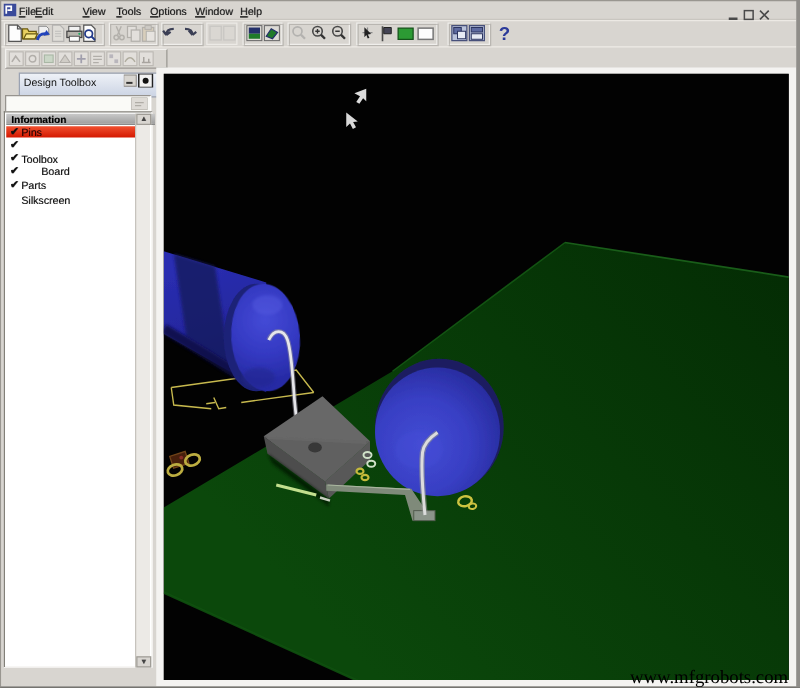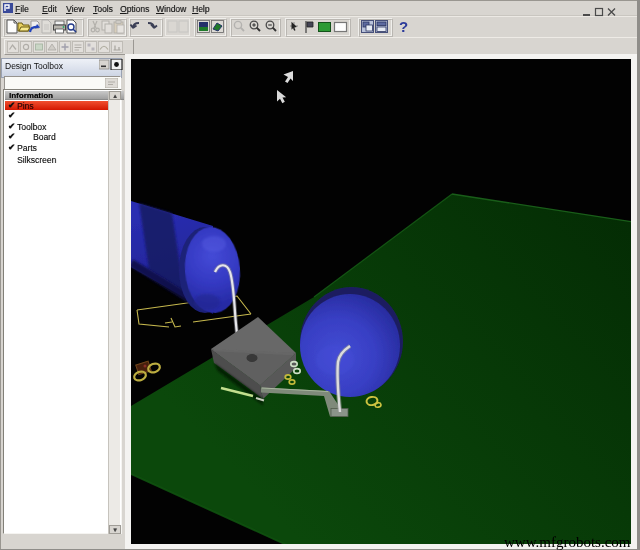--- a/index.html
+++ b/index.html
@@ -5,42 +5,42 @@
 * { margin:0; padding:0; box-sizing:border-box; }
 html,body { width:640px; height:550px; overflow:hidden; }
 body { position:relative; background:#d8d5d0; font-family:"Liberation Sans", sans-serif; }
 .abs { position:absolute; }
 #menubar { left:1px; top:1px; width:636px; height:15px; font-size:8.5px; color:#1b1b1b; text-shadow:0.4px 0 0 rgba(30,30,30,0.55); }
 #menubar span.mi { position:absolute; top:3px; }
 #menubar u { text-decoration:underline; }
 #tb1 { left:0; top:16px; width:640px; height:22px; }
 #tb2box { left:4px; top:39px; width:130px; height:16px; border-top:1px solid #f2f1ee; border-left:1px solid #f2f1ee; border-right:1px solid #9a9792; border-bottom:1px solid #9a9792; }
 #panel { left:1px; top:56px; width:124px; height:493px; background:#d8d5d0; }
-#ptitle { position:absolute; left:0; top:2px; width:121px; height:13px; background:linear-gradient(#eef1f7,#ccd4e4); border:1px solid #9aa2b2; font-size:8.5px; color:#111; padding:2px 0 16px 3px; }
+#ptitle { position:absolute; left:14px; top:2px; width:121px; height:13px; background:linear-gradient(#eef1f7,#ccd4e4); border:1px solid #9aa2b2; font-size:8.5px; color:#111; padding:2px 0 16px 3px; }
 #pfield { position:absolute; left:3px; top:20px; width:117px; height:14px; background:#fafaf7; border-top:1px solid #96938e; border-left:1px solid #96938e; border-bottom:1px solid #fff; border-right:1px solid #fff; }
 #plist { text-shadow:0.4px 0 0 rgba(20,20,20,0.45); position:absolute; left:2px; top:33px; width:119px; height:445px; background:#fff; border-top:1px solid #828078; border-left:1px solid #828078; border-bottom:1px solid #f5f4f1; border-right:1px solid #f5f4f1; font-size:8.5px; }
 #vpframe { left:125px; top:54px; width:512px; height:495px; background:#f4f3f1; }
 #viewport { left:131px; top:59px; width:500px; height:485px; background:#020202; }
 #watermark { left:504px; top:534px; width:136px; font-family:"Liberation Serif", serif; font-size:15px; color:#000000; letter-spacing:0px; z-index:50; }
 #rightedge { left:637px; top:0; width:3px; height:550px; background:#8f8d89; }
 #bottomedge { left:0; top:549px; width:640px; height:1px; background:#8f8d89; }
 #topedge { left:0; top:0; width:640px; height:1px; background:#999690; }
 #leftedge { left:0; top:0; width:1px; height:550px; background:#999690; }
 </style>
 </head>
 <body>
 <div id="topedge" class="abs"></div>
 <div class="abs" style="left:0;top:15px;width:637px;height:1px;background:#c9c6c0;"></div>
 <div class="abs" style="left:0;top:16px;width:637px;height:1px;background:#ece9e4;"></div>
 <div class="abs" style="left:0;top:37px;width:637px;height:1px;background:#eeebe6;"></div>
 <div id="leftedge" class="abs"></div>
 
 <div id="menubar" class="abs">
   <span class="mi" style="left:14px"><u>F</u>ile</span>
-  <span class="mi" style="left:41px"><u>E</u>dit</span>
+  <span class="mi" style="left:27px"><u>E</u>dit</span>
   <span class="mi" style="left:65px"><u>V</u>iew</span>
   <span class="mi" style="left:92px"><u>T</u>ools</span>
   <span class="mi" style="left:119px"><u>O</u>ptions</span>
   <span class="mi" style="left:155px"><u>W</u>indow</span>
   <span class="mi" style="left:191px"><u>H</u>elp</span>
 </div>
 
 <svg id="appicon" class="abs" style="left:2px;top:2px" width="12" height="12" viewBox="0 0 12 12">
   <rect x="1" y="1" width="10" height="10" fill="#3a4a9a"></rect>
   <path d="M3,9 L3,3 L7,3 L7,6 L4,6" stroke="#fff" stroke-width="1.4" fill="none"></path>

